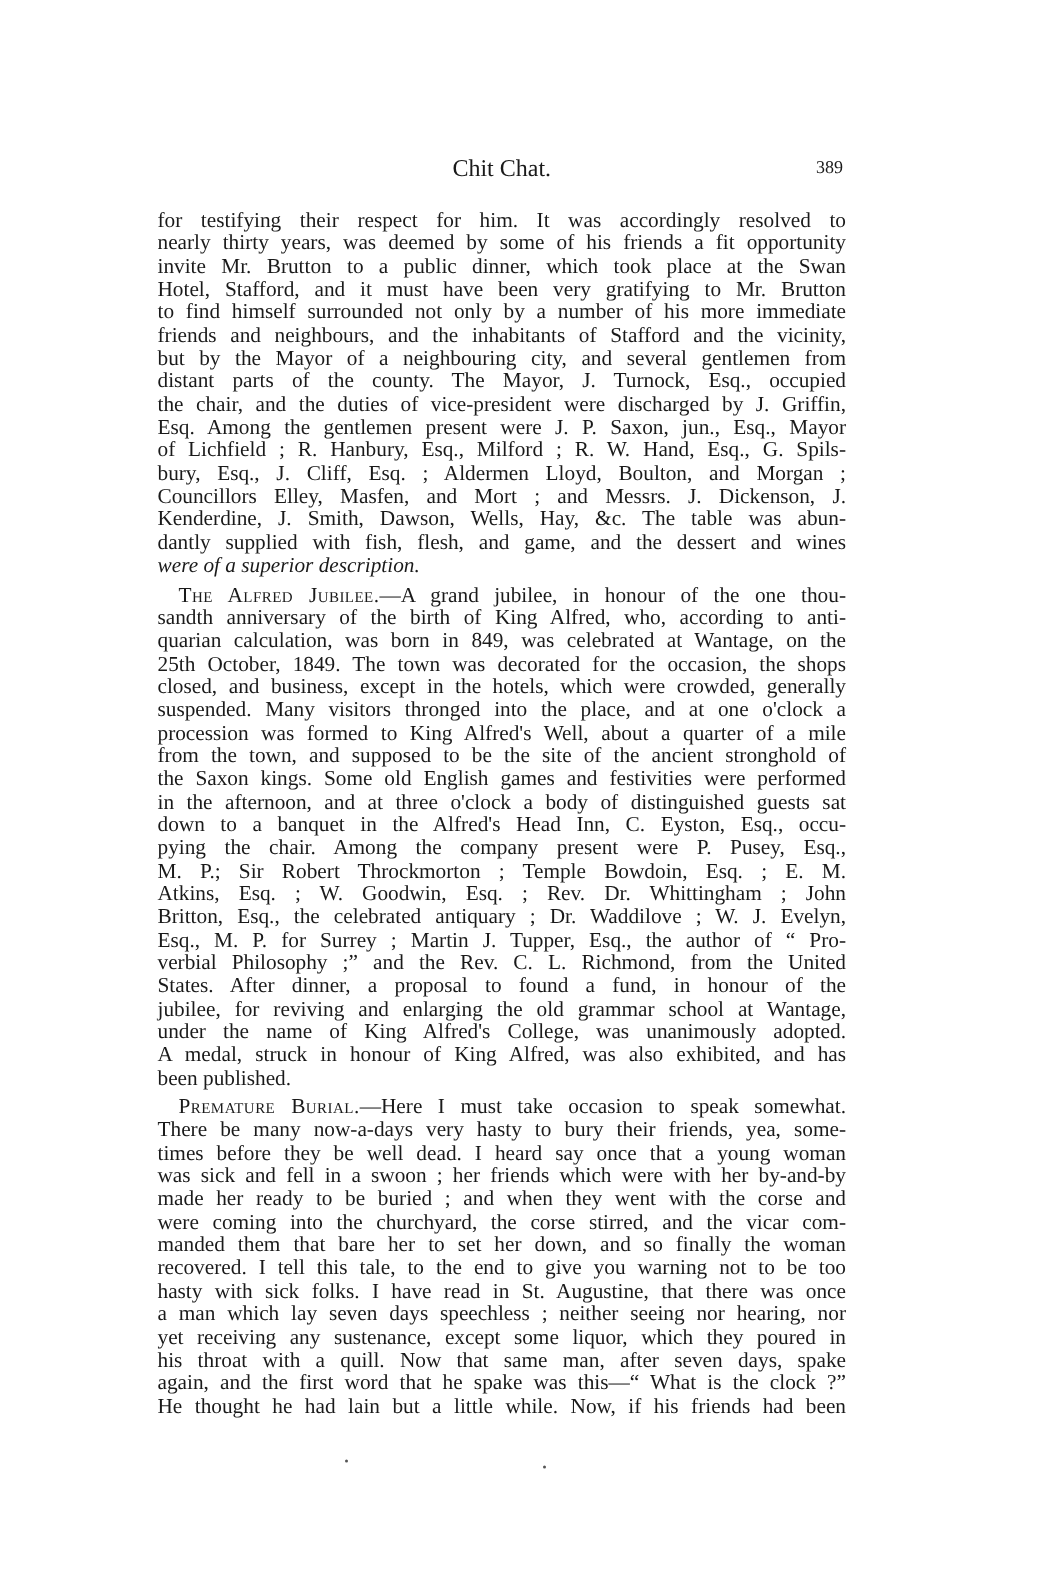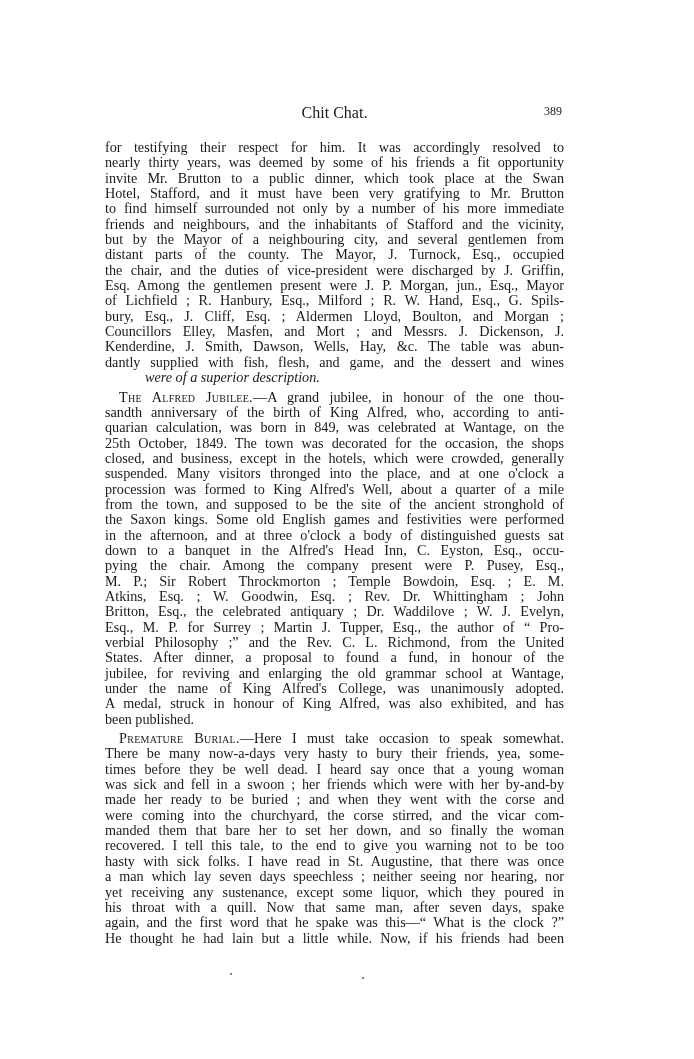--- a/index.html
+++ b/index.html
@@ -6,21 +6,21 @@
   body { width: 694px; height: 1059px; position: relative; overflow: hidden; color: #1a1a1a; }
   .page { position: absolute; left: 0; top: 0; width: 694px; height: 1059px; }
   .running-head { position: absolute; top: 104px; left: 105px; width: 459px; height: 20px; font-family: "Liberation Serif", "DejaVu Serif", serif; }
   .running-title { position: absolute; left: 0; right: 0; text-align: center; font-size: 16px; top: 0; }
   .page-number { position: absolute; right: 2px; top: 0; font-size: 12px; }
   .body-text { position: absolute; top: 140px; left: 105px; width: 459px; font-family: "Liberation Serif", "DejaVu Serif", serif; font-size: 14.2px; }
   .para { margin: 0 0 4px 0; }
   .line { display: block; height: 15.35px; line-height: 15.35px; white-space: nowrap; text-align: justify; text-align-last: justify; }
   .line.last { text-align-last: left; }
   .sc { font-variant: small-caps; letter-spacing: 0.3px; }
-  .it { font-style: italic; margin-left: 40px; }
+  .it { font-style: italic; }
   .speck { position: absolute; width: 2px; height: 2px; background: #555; border-radius: 1px; }
 </style>
 </head>
 <body>
 
 <div class="page">
 
   <div class="running-head">
     <div class="running-title">Chit Chat.</div>
     <div class="page-number">389</div>
@@ -31,21 +31,21 @@
     <div class="para">
       <span class="line">for testifying their respect for him. It was accordingly resolved to</span>
       <span class="line">nearly thirty years, was deemed by some of his friends a fit opportunity</span>
       <span class="line">invite Mr. Brutton to a public dinner, which took place at the Swan</span>
       <span class="line">Hotel, Stafford, and it must have been very gratifying to Mr. Brutton</span>
       <span class="line">to find himself surrounded not only by a number of his more immediate</span>
       <span class="line">friends and neighbours, and the inhabitants of Stafford and the vicinity,</span>
       <span class="line">but by the Mayor of a neighbouring city, and several gentlemen from</span>
       <span class="line">distant parts of the county. The Mayor, J. Turnock, Esq., occupied</span>
       <span class="line">the chair, and the duties of vice-president were discharged by J. Griffin,</span>
-      <span class="line">Esq. Among the gentlemen present were J. P. Morgan, jun., Esq., Mayor</span>
+      <span class="line">Esq. Among the gentlemen present were J. P. Saxon, jun., Esq., Mayor</span>
       <span class="line">of Lichfield ; R. Hanbury, Esq., Milford ; R. W. Hand, Esq., G. Spils-</span>
       <span class="line">bury, Esq., J. Cliff, Esq. ; Aldermen Lloyd, Boulton, and Morgan ;</span>
       <span class="line">Councillors Elley, Masfen, and Mort ; and Messrs. J. Dickenson, J.</span>
       <span class="line">Kenderdine, J. Smith, Dawson, Wells, Hay, &amp;c. The table was abun-</span>
       <span class="line">dantly supplied with fish, flesh, and game, and the dessert and wines</span>
       <span class="line last it">were of a superior description.</span>
     </div>
 
     <div class="para">
       <span class="line" style="padding-left:14px;"><span class="sc">The Alfred Jubilee.</span><span>—A grand jubilee, in honour of the one thou-</span></span>

